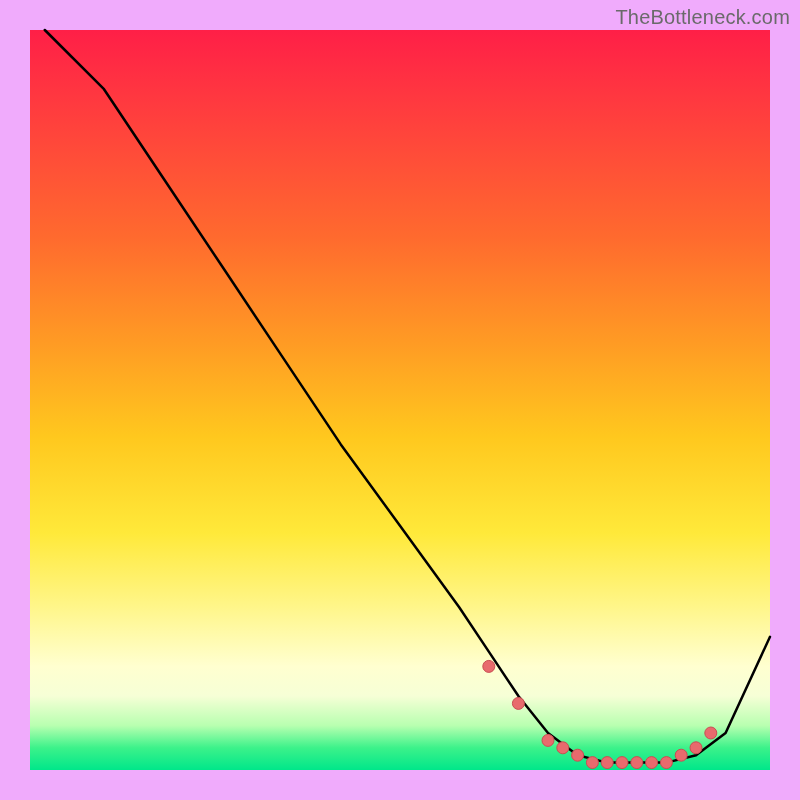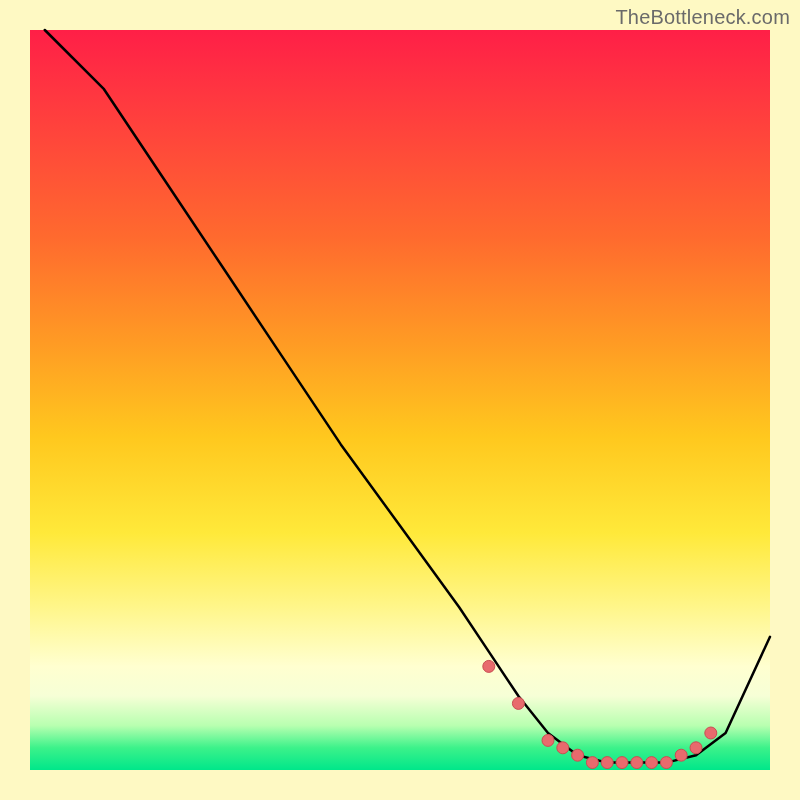--- a/index.html
+++ b/index.html
@@ -8,21 +8,21 @@
     width: 800px;
     height: 800px;
     background: #000;
     overflow: hidden;
     font-family: Arial, Helvetica, sans-serif;
   }
   .frame {
     position: relative;
     width: 800px;
     height: 800px;
-    background: #fef9c3;
+    background: #f0abfc;
   }
   .plot {
     position: absolute;
     left: 30px;
     top: 30px;
     width: 740px;
     height: 740px;
     
     background: linear-gradient(
       to bottom,

